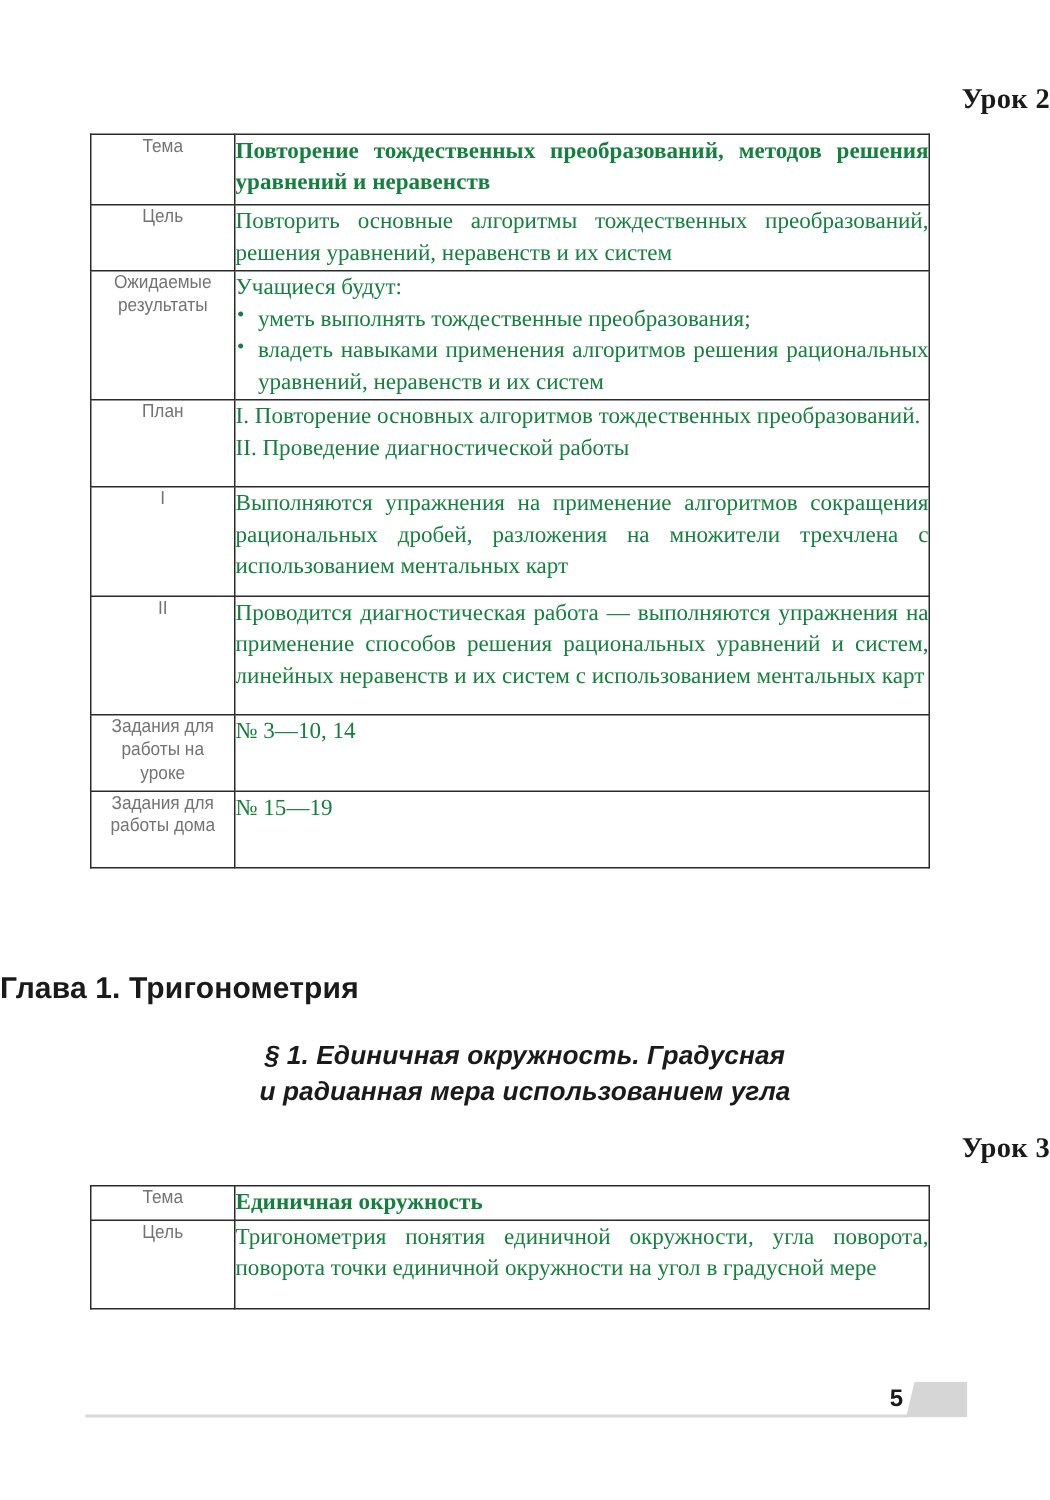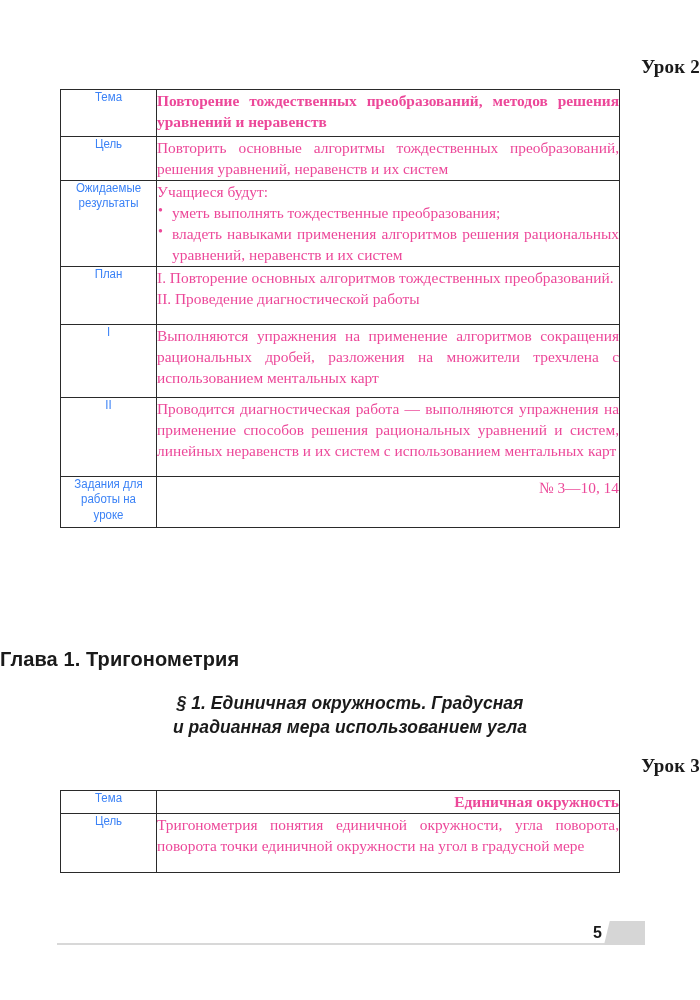--- a/index.html
+++ b/index.html
@@ -61,43 +61,42 @@
     border: 1.4px solid #2a2a2a;
     vertical-align: top;
     padding: 0;
   }
   td.label-cell {
     width: 95px;
     text-align: center;
     font-family: "Liberation Sans Narrow", "Liberation Sans", "DejaVu Sans", sans-serif;
     font-size: 12.5px;
     line-height: 1.25;
-    color: #3b82f6;
+    color: #737373;
     padding: 6px 4px 6px 4px;
     font-stretch: condensed;
     transform-origin: center;
   }
   td.label-cell .lbl {
     display: block;
     transform: scaleX(0.92);
   }
   td.content-cell {
     font-family: "Liberation Serif", "DejaVu Serif", serif;
     font-size: 15.4px;
     line-height: 1.38;
     padding: 5px 8px 6px 9px;
     text-align: justify;
-    color: #ec4899;
+    color: #15803d;
   }
   td.content-cell.bold {
     font-weight: bold;
   }
   td.content-cell.nojustify {
-    text-align: right;
-    padding-left: 36px;
+    text-align: left;
   }
   .cc-line {
     display: block;
   }
   ul.bullets {
     list-style: none;
     margin: 0;
     padding: 0;
   }
   ul.bullets li {
@@ -215,20 +214,26 @@
           <td class="content-cell" style="height:78px;">Проводится диагностическая работа — выполняются упражнения на применение способов решения рациональных уравнений и систем, линейных неравенств и их систем с использованием ментальных карт</td>
         </tr>
 
         <tr>
           <td class="label-cell">
             <span class="lbl">Задания для работы на уроке</span>
           </td>
           <td class="content-cell nojustify" style="height:50px;">№ 3—10, 14</td>
         </tr>
 
+        <tr>
+          <td class="label-cell">
+            <span class="lbl">Задания для работы дома</span>
+          </td>
+          <td class="content-cell nojustify" style="height:50px;">№ 15—19</td>
+        </tr>
       </tbody>
     </table>
   </div>
 
   <div style="position:absolute; left:0; top:648px; width:700px;">
     <h2 class="chapter-title">Глава 1. Тригонометрия</h2>
   </div>
 
   <div style="position:absolute; left:0; top:692px; width:700px;font-style:italic;">
     <div class="section-title">

